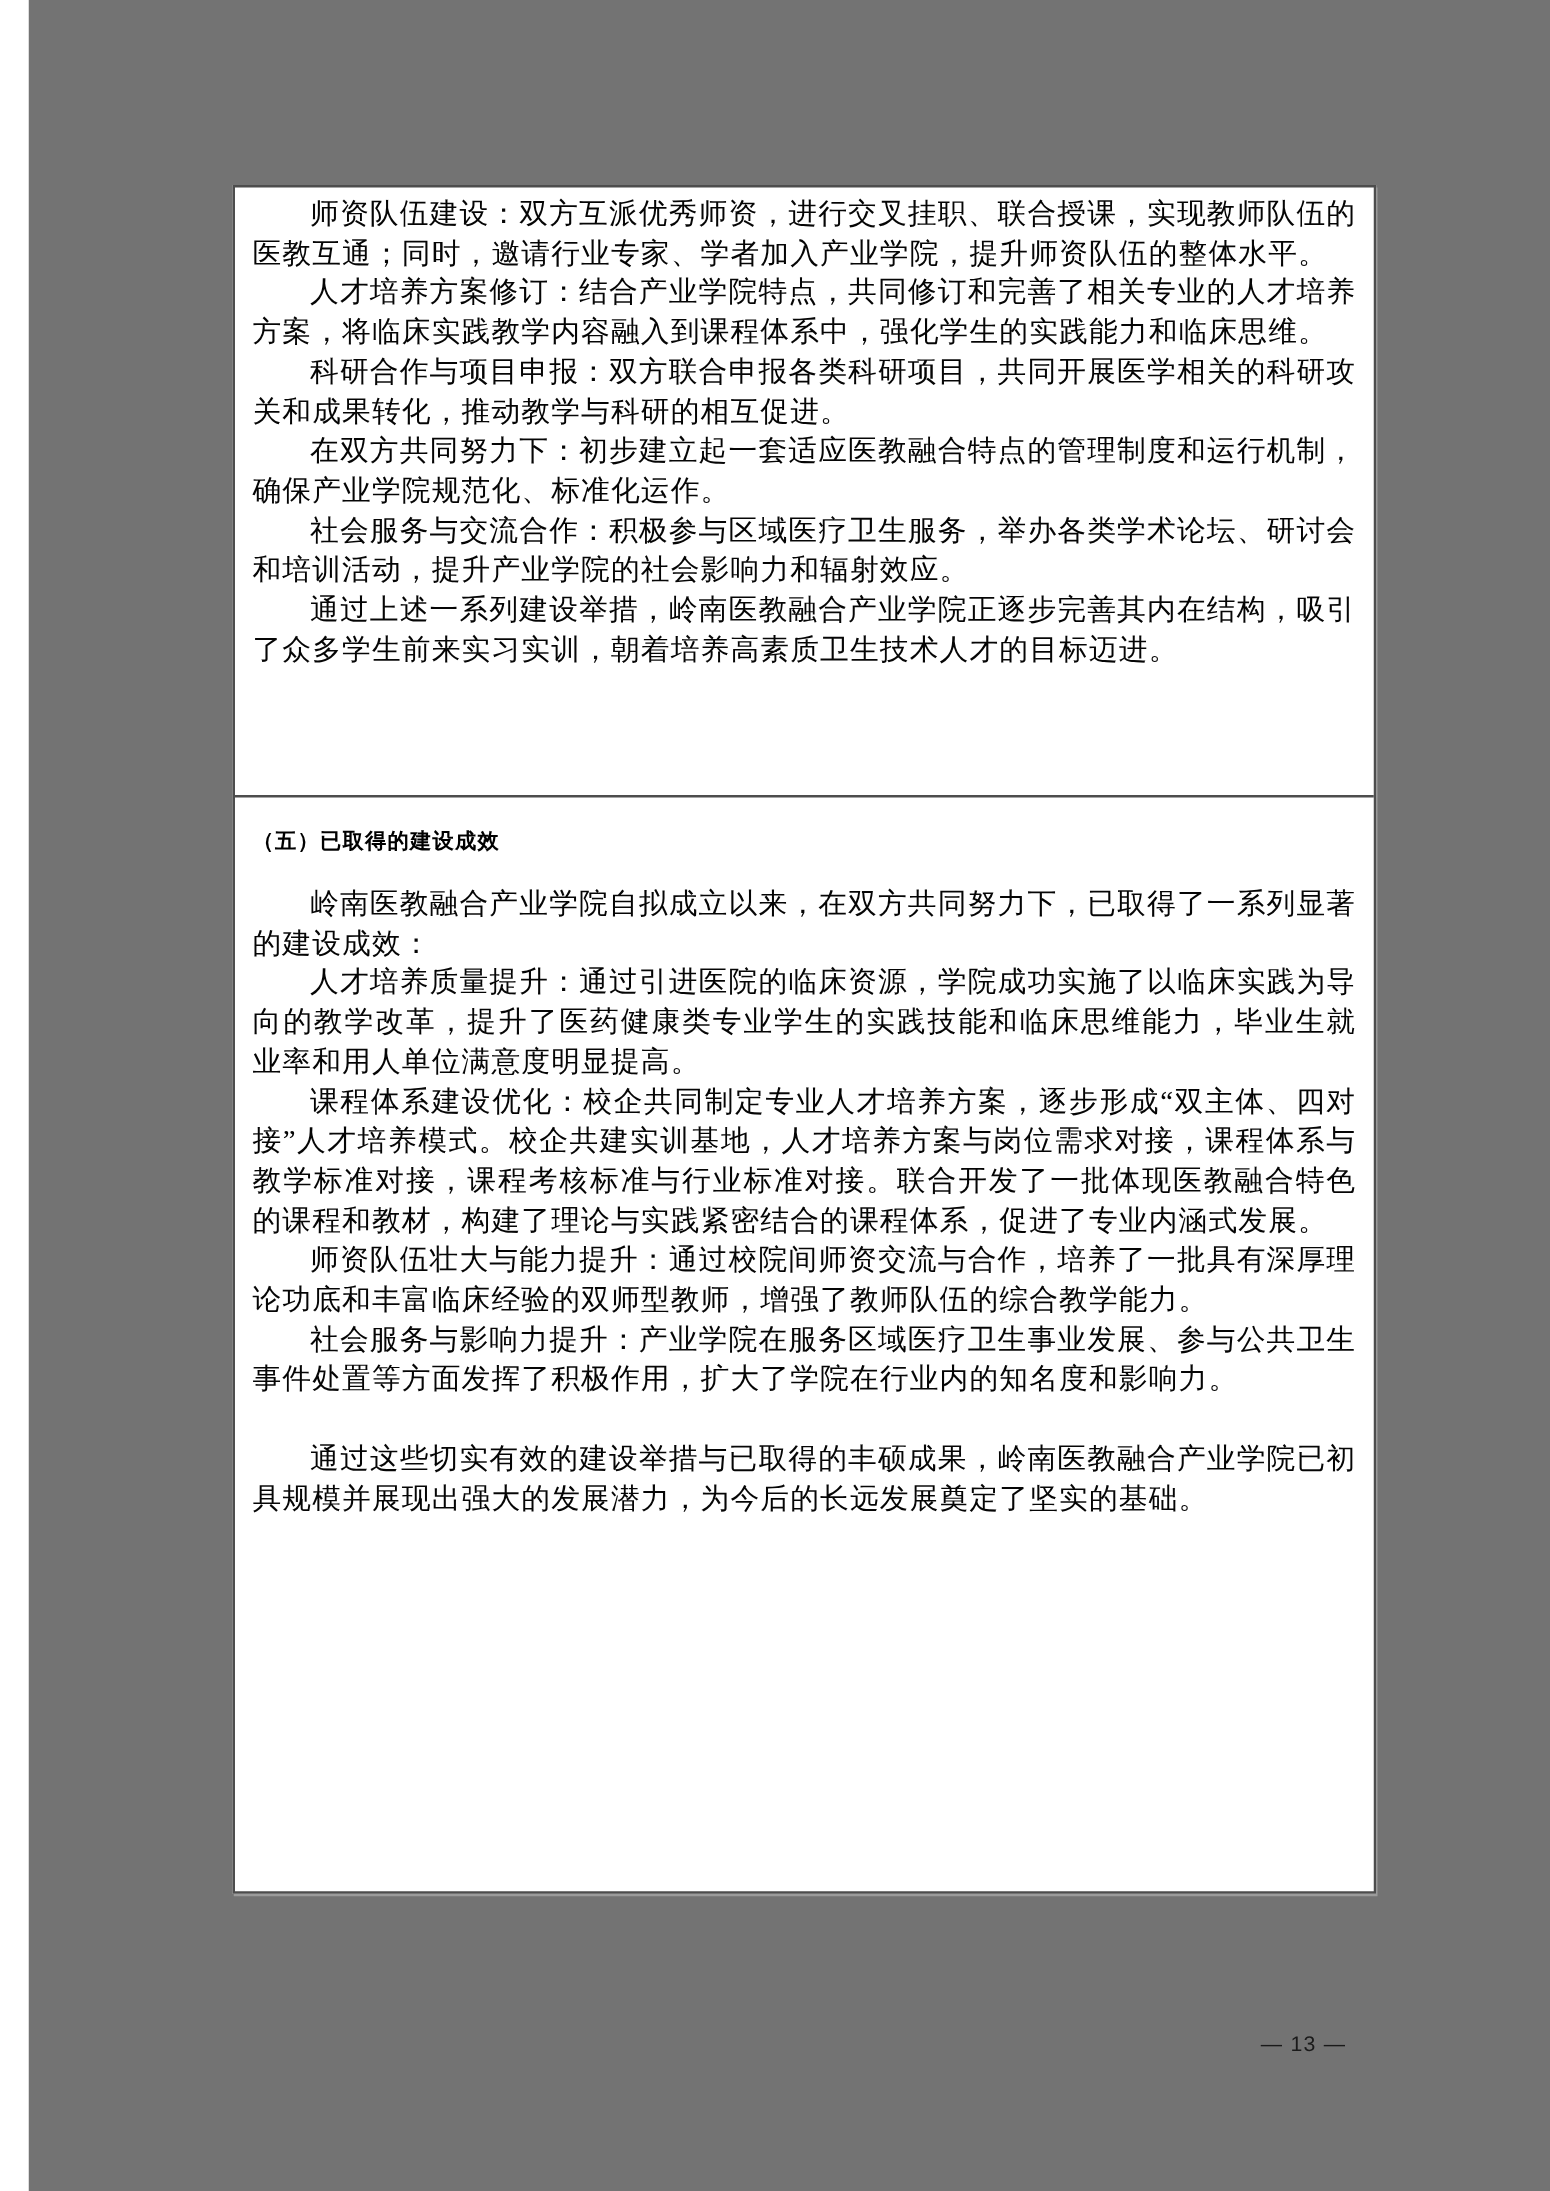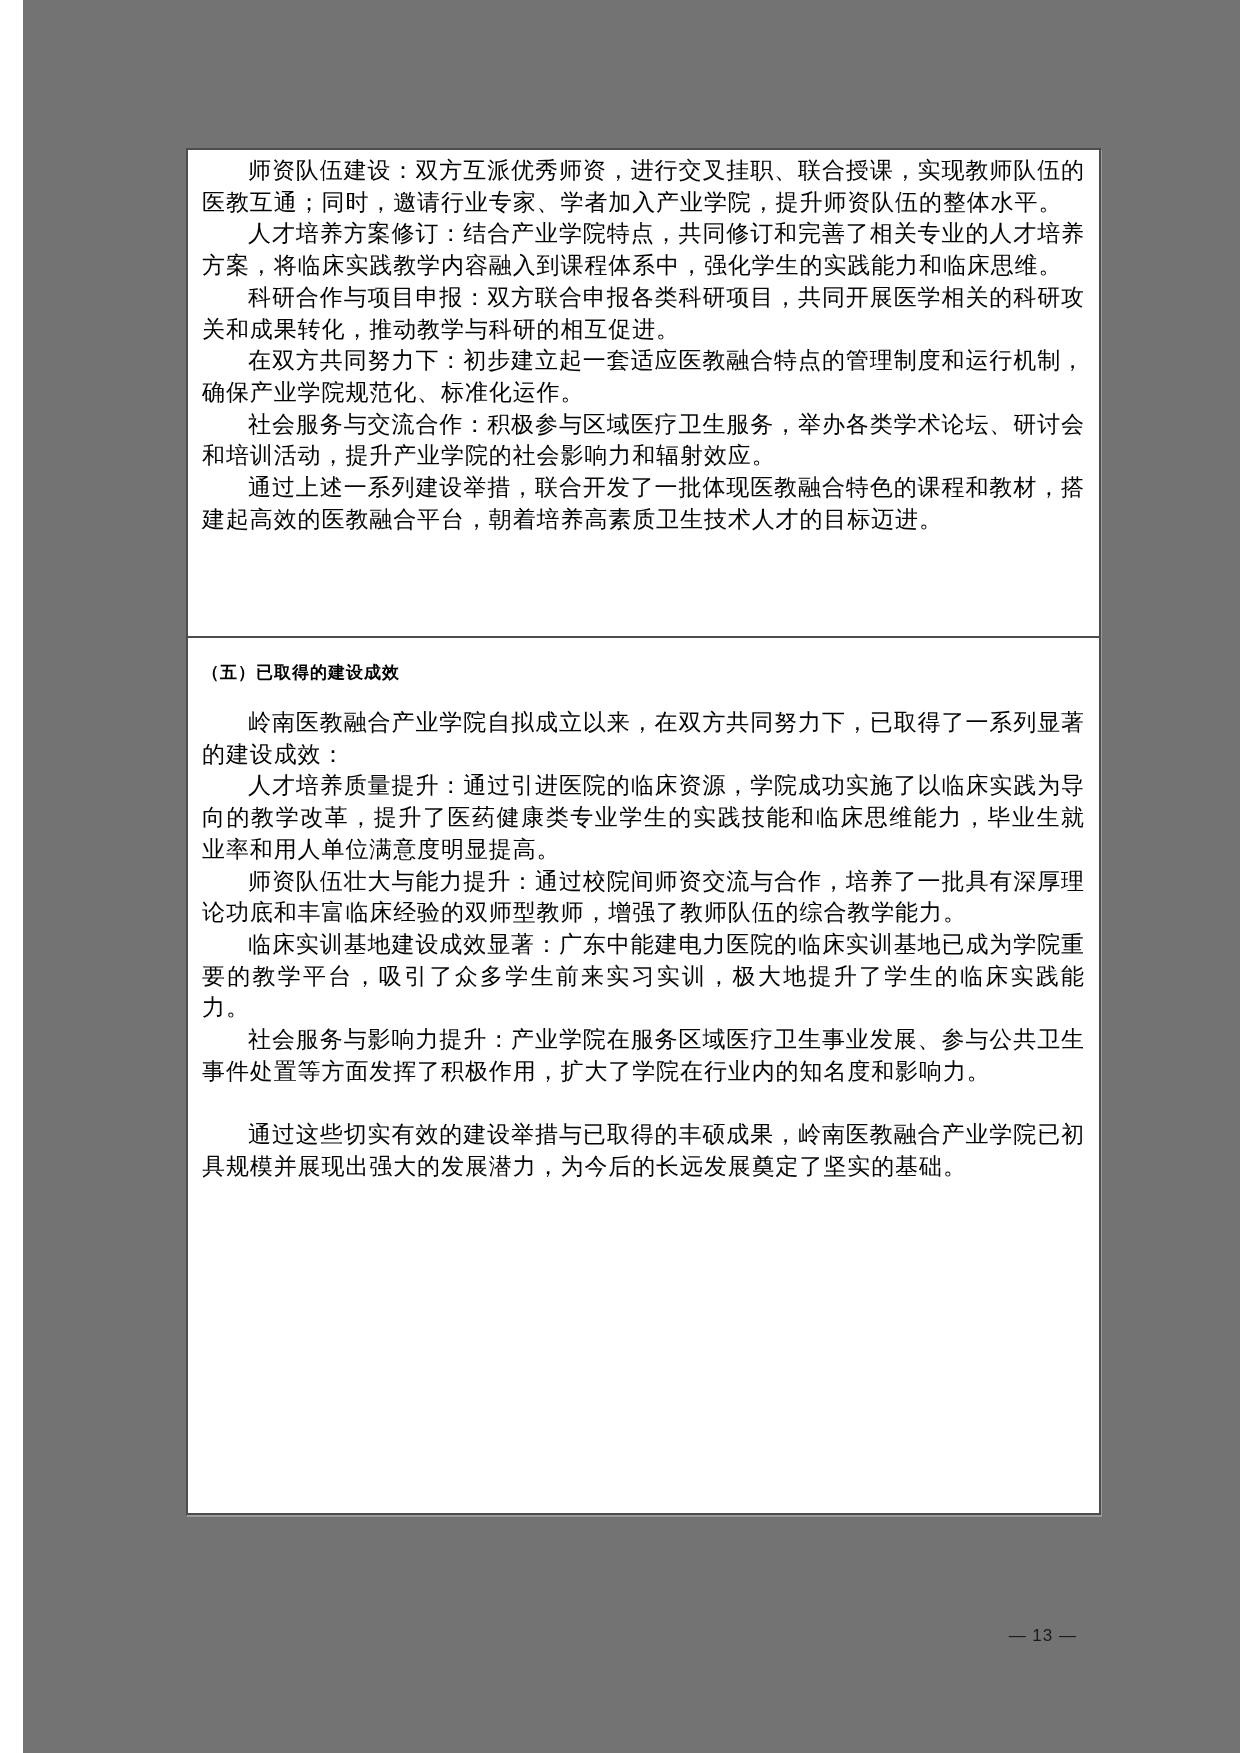--- a/index.html
+++ b/index.html
@@ -72,29 +72,29 @@
 <div class="page">
 
   <div class="doc-table">
 
     <div class="cell cell-1">
       <p>师资队伍建设：双方互派优秀师资，进行交叉挂职、联合授课，实现教师队伍的医教互通；同时，邀请行业专家、学者加入产业学院，提升师资队伍的整体水平。</p>
       <p>人才培养方案修订：结合产业学院特点，共同修订和完善了相关专业的人才培养方案，将临床实践教学内容融入到课程体系中，强化学生的实践能力和临床思维。</p>
       <p>科研合作与项目申报：双方联合申报各类科研项目，共同开展医学相关的科研攻关和成果转化，推动教学与科研的相互促进。</p>
       <p>在双方共同努力下：初步建立起一套适应医教融合特点的管理制度和运行机制，确保产业学院规范化、标准化运作。</p>
       <p>社会服务与交流合作：积极参与区域医疗卫生服务，举办各类学术论坛、研讨会和培训活动，提升产业学院的社会影响力和辐射效应。</p>
-      <p>通过上述一系列建设举措，联合开发了一批体现医教融合特色的课程和教材，搭建起高效的医教融合平台，朝着培养高素质卫生技术人才的目标迈进。</p>
+      <p>通过上述一系列建设举措，岭南医教融合产业学院正逐步完善其内在结构，吸引了众多学生前来实习实训，朝着培养高素质卫生技术人才的目标迈进。</p>
     </div>
 
     <div class="cell cell-2">
       <div class="section-heading">（五）已取得的建设成效</div>
       <p>岭南医教融合产业学院自拟成立以来，在双方共同努力下，已取得了一系列显著的建设成效：</p>
       <p>人才培养质量提升：通过引进医院的临床资源，学院成功实施了以临床实践为导向的教学改革，提升了医药健康类专业学生的实践技能和临床思维能力，毕业生就业率和用人单位满意度明显提高。</p>
+      <p>课程体系建设优化：校企共同制定专业人才培养方案，逐步形成“双主体、四对接”人才培养模式。校企共建实训基地，人才培养方案与岗位需求对接，课程体系与教学标准对接，课程考核标准与行业标准对接。联合开发了一批体现医教融合特色的课程和教材，构建了理论与实践紧密结合的课程体系，促进了专业内涵式发展。</p>
       <p>师资队伍壮大与能力提升：通过校院间师资交流与合作，培养了一批具有深厚理论功底和丰富临床经验的双师型教师，增强了教师队伍的综合教学能力。</p>
-      <p>临床实训基地建设成效显著：广东中能建电力医院的临床实训基地已成为学院重要的教学平台，吸引了众多学生前来实习实训，极大地提升了学生的临床实践能力。</p>
       <p>社会服务与影响力提升：产业学院在服务区域医疗卫生事业发展、参与公共卫生事件处置等方面发挥了积极作用，扩大了学院在行业内的知名度和影响力。</p>
       <div class="blank-line"></div>
       <p>通过这些切实有效的建设举措与已取得的丰硕成果，岭南医教融合产业学院已初具规模并展现出强大的发展潜力，为今后的长远发展奠定了坚实的基础。</p>
     </div>
 
   </div>
 
   <div class="page-number">— 13 —</div>
 
 </div>

